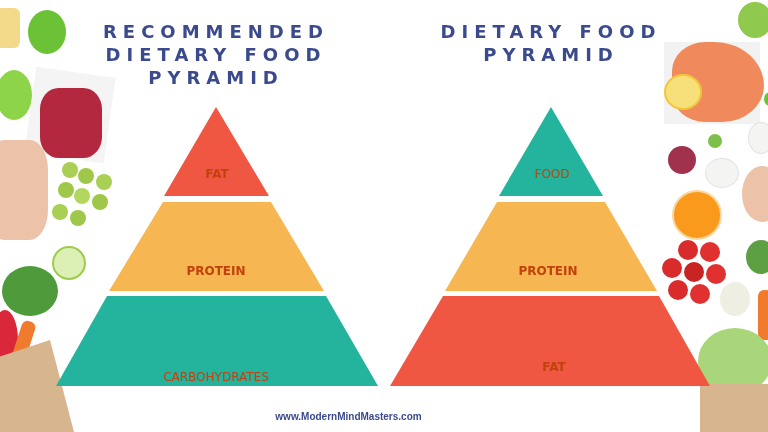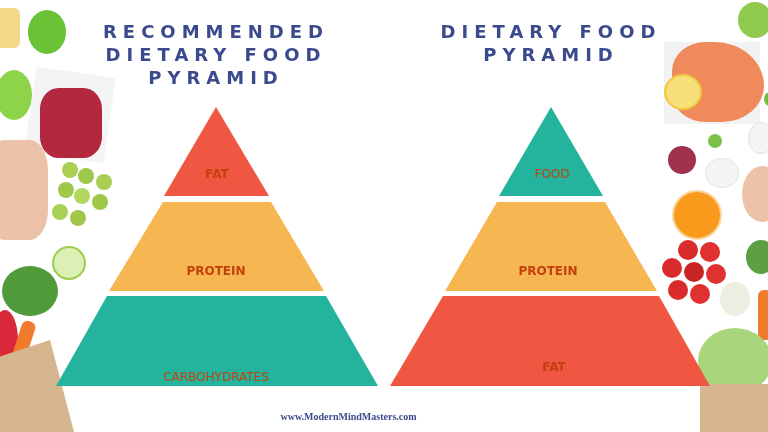--- a/index.html
+++ b/index.html
@@ -4,21 +4,21 @@
 <style>
   html, body { margin:0; padding:0; }
   body { width:768px; height:432px; overflow:hidden; background:#ffffff; position:relative; font-family:"Liberation Sans", sans-serif; }
   .title { position:absolute; top:20px; width:260px; text-align:center; color:#3b4a8c; font-family:"DejaVu Sans", sans-serif; font-weight:bold; font-size:18px; letter-spacing:6px; line-height:23px; }
   .title.left { left:86px; }
   .title.right { left:421px; }
   .title div { white-space:nowrap; }
   svg.pyr { position:absolute; left:0; top:0; }
   .tier-label { position:absolute; transform:translateX(-50%); color:#c2410c; font-family:"DejaVu Sans", sans-serif; font-size:12px; white-space:nowrap; }
   .tier-label.b { font-weight:bold; }
-  .footer { position:absolute; left:0; width:697px; top:411px; text-align:center; color:#3b4a8c; font-family:Liberation Serif, serif; font-size:10px; font-weight:bold; }
+  .footer { position:absolute; left:0; width:697px; top:411px; text-align:center; color:#3b4a8c; font-family:Liberation Sans, sans-serif; font-size:10px; font-weight:bold; }
   .deco { position:absolute; border-radius:50%; }
 </style>
 </head>
 <body>
 
 <div>
   <div class="deco" style="left:-8px;top:8px;width:28px;height:40px;background:#f3d98a;border-radius:6px;"></div>
   <div class="deco" style="left:28px;top:10px;width:38px;height:44px;background:#6cc236;"></div>
   <div class="deco" style="left:-4px;top:70px;width:36px;height:50px;background:#8ed449;"></div>
   <div style="position:absolute;left:30px;top:72px;width:80px;height:86px;background:#f4f4f4;transform:rotate(8deg);"></div>

